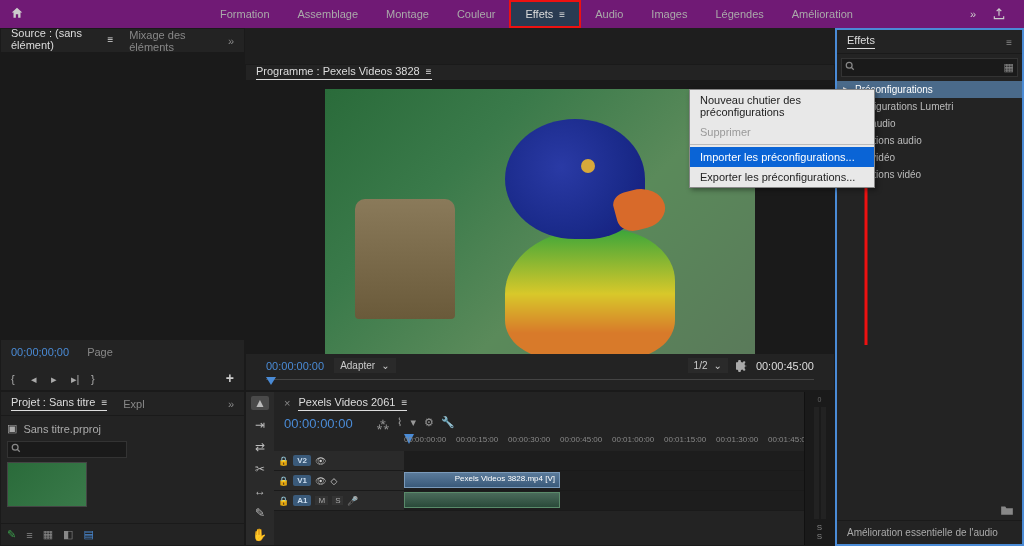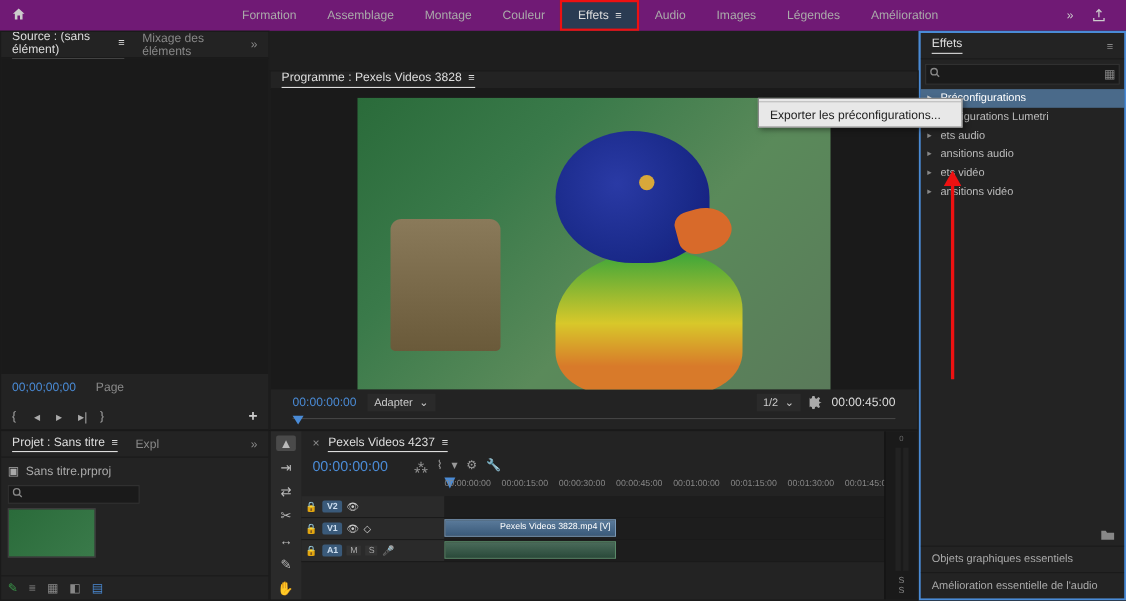--- a/index.html
+++ b/index.html
@@ -265,21 +265,20 @@
       <div class="fx-item"><span>ansitions vidéo</span></div>
     </div>
     <div style="flex:1"></div>
     <div class="fx-footer">
       <span class="new-bin">
         <svg width="14" height="12" viewBox="0 0 24 20" fill="currentColor">
             <path d="M2 4h7l2 3h11v11H2z"></path>
           </svg>
       </span>
     </div>
-    <div class="lr-item">Objets graphiques essentiels</div>
     <div class="lr-item">Amélioration essentielle de l'audio</div>
   </div>
 
   <div class="panel project-panel">
     <div class="panel-tabs proj-tabs">
       <span class="tab active">
           <span>Projet : Sans titre</span> 
           <span class="hamburger"></span>
         </span>
       <span class="tab">Expl</span>
@@ -318,21 +317,21 @@
       <span class="tool">✂</span>
       <span class="tool">↔</span>
       <span class="tool">✎</span>
       <span class="tool">✋</span>
 
     </div>
     <div class="tl-main">
       <div class="tl-head">
         <span style="color:#888">×</span>
         <span class="tab active">
-            <span>Pexels Videos 4237</span> 
+            <span>Pexels Videos 2061</span> 
             <span class="hamburger"></span>
           </span>
       </div>
       <div class="tl-tc-row">
         <span class="tl-tc">00:00:00:00</span>
         <span class="tl-icons">
           <span>⁂</span>
           <span>⌇</span>
           <span>▾</span>
           <span>⚙</span>
@@ -391,20 +390,23 @@
           <div class="meter-bar"></div>
         </div>
       <span class="meter-lbl">S</span>
       <span class="meter-lbl">S</span>
     </div>
   </div>
 
 </div>
 
 <div class="ctx-menu">
+  <div class="ctx-item">Nouveau chutier des préconfigurations</div>
+  <div class="ctx-item disabled">Supprimer</div>
   <div class="ctx-sep"></div>
+  <div class="ctx-item sel">Importer les préconfigurations...</div>
   <div class="ctx-item">Exporter les préconfigurations...</div>
 </div>
 
 <svg class="red-arrow" width="16" height="190">
   <line x1="8" y1="10" x2="8" y2="190" stroke="#e11" stroke-width="3"></line>
   <polygon points="8,0 0,14 16,14" fill="#e11"></polygon>
 </svg>
 
 </body></html>

